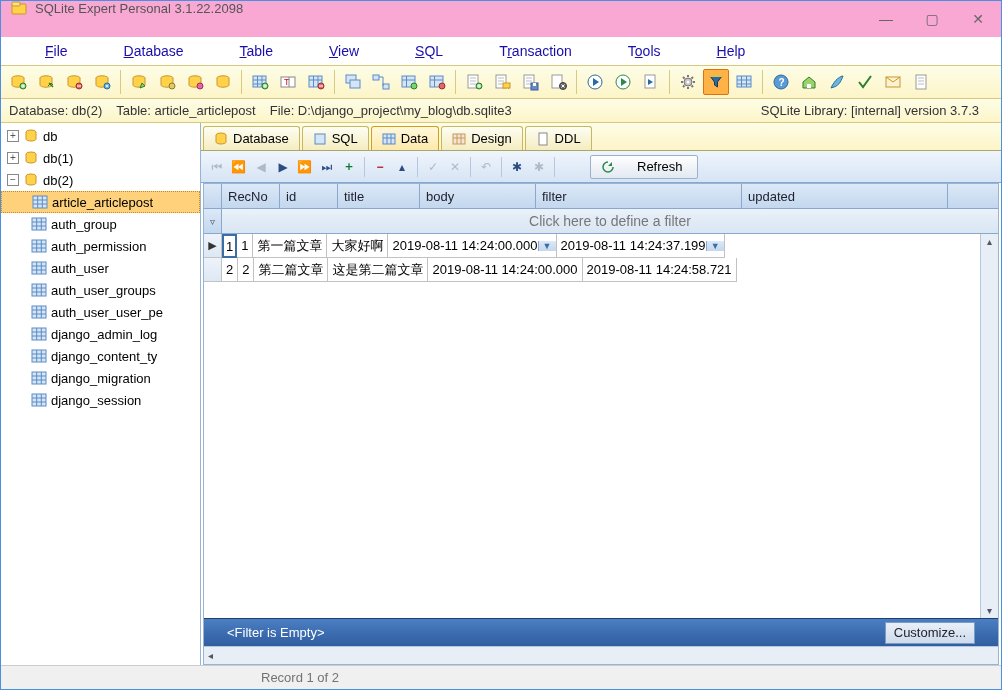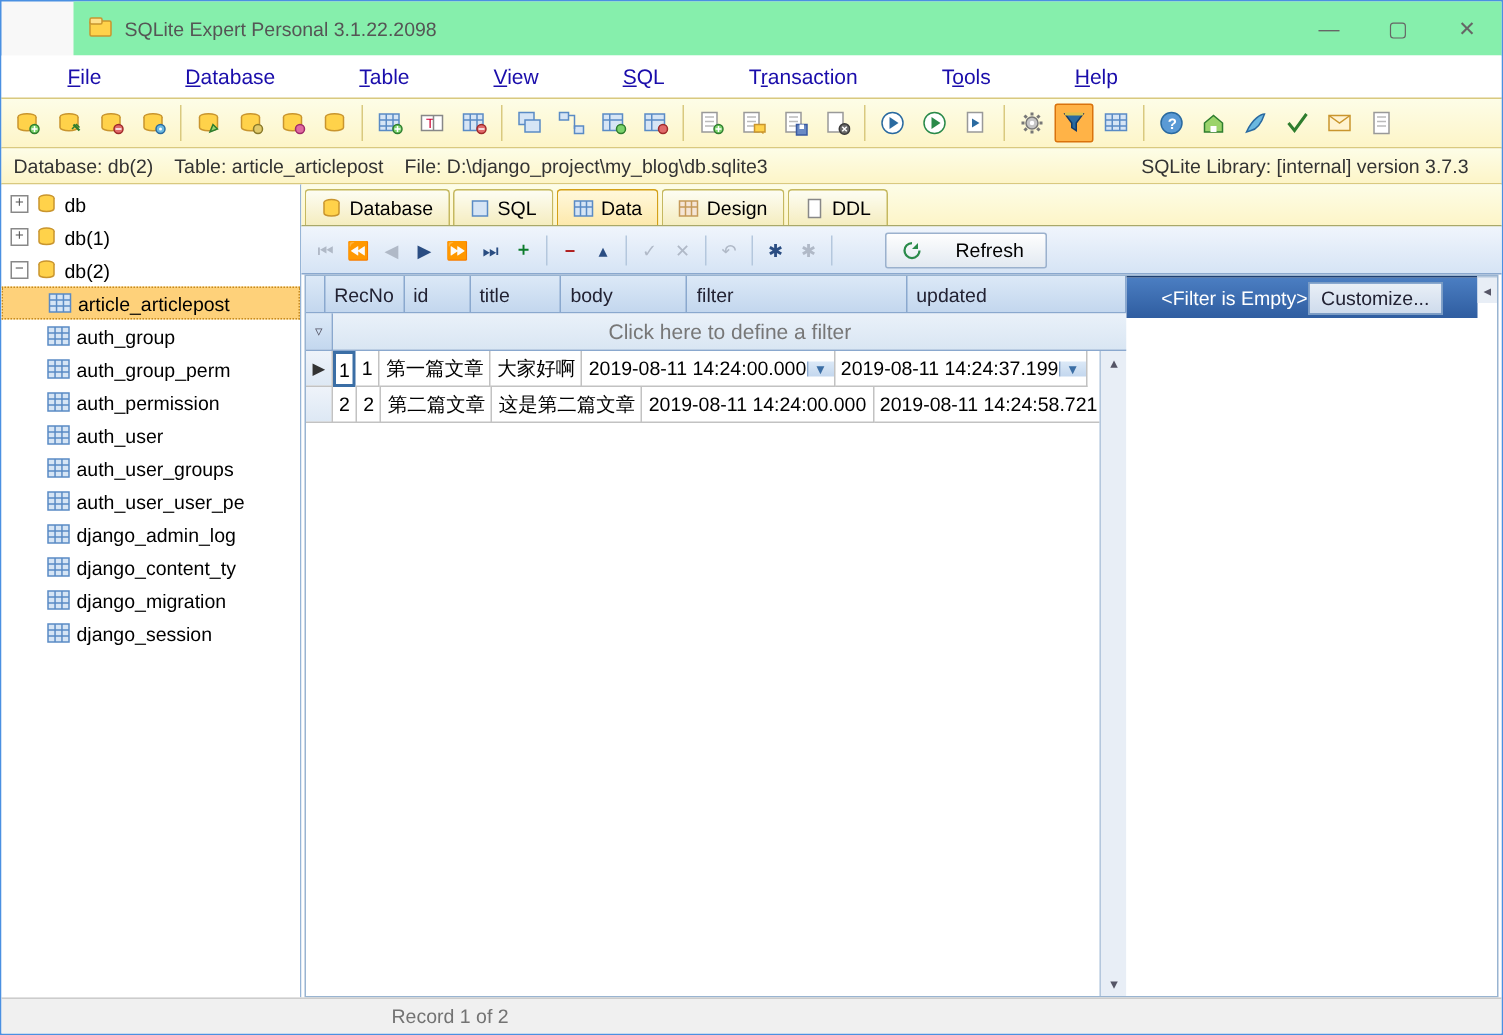--- a/index.html
+++ b/index.html
@@ -1,20 +1,20 @@
 <!DOCTYPE html>
 <html><head>
 <meta charset="utf-8">
 <style>
   * { box-sizing: border-box; font-family: "Segoe UI", Tahoma, sans-serif; }
   body { margin: 0; width: 1002px; height: 690px; background: #f0f0f0; overflow: hidden; }
   .window { width: 1002px; height: 690px; display: flex; flex-direction: column; background: #f8f8f8; border: 1px solid #4a90e2; }
 
   
-  .titlebar { height: 36px; display: flex; align-items: center; padding: 0 0 0 10px; background: #86efac; color: #555; font-size: 13px; margin-left: 48px; }
+  .titlebar { height: 36px; display: flex; align-items: flex-start; padding: 0 0 0 10px; background: #f9a8d4; color: #555; font-size: 13px; }
   .titlebar .app-icon { width: 16px; height: 16px; margin-right: 8px; }
   .titlebar .title { flex: 1; }
   .titlebar .winbtn { width: 46px; height: 36px; display: flex; align-items: center; justify-content: center; font-size: 14px; color: #666; cursor: pointer; }
 
   
   .menubar { height: 28px; display: flex; align-items: center; padding: 0 8px; background: #fff; font-size: 14px; color: #1a0dab; }
   .menubar .menu { margin-right: 20px; cursor: pointer; margin-left: 36px; }
   .menubar .menu u { text-decoration: underline; }
 
   
@@ -50,21 +50,21 @@
   
   .navbar { height: 32px; display: flex; align-items: center; padding: 3px 6px; background: linear-gradient(#f0f5fc, #d6e4f5); border-bottom: 1px solid #8aa8ce; gap: 2px; }
   .navbtn { width: 20px; height: 22px; display: flex; align-items: center; justify-content: center; font-size: 12px; color: #2a4d82; cursor: pointer; border: 1px solid transparent; border-radius: 2px; }
   .navbtn.disabled { color: #b0b9c7; }
   .navbtn.plus { color: #0a7b2a; font-weight: bold; }
   .navbtn.minus { color: #b01f1f; font-weight: bold; }
   .navsep { width: 1px; height: 20px; background: #b4c7dd; margin: 0 3px; }
   .refresh { height: 24px; padding: 0 14px 0 10px; display: flex; align-items: center; gap: 22px; background: linear-gradient(#fefefe, #e2e9f1); border: 1px solid #9bb1cd; border-radius: 2px; font-size: 13px; cursor: pointer; margin-left: 30px; }
 
   
-  .grid-wrap { flex: 1; display: flex; flex-direction: row; min-height: 0; border: 1px solid #99b4d1; margin: 0 2px; }
+  .grid-wrap { flex: 1; display: flex; flex-direction: column; min-height: 0; border: 1px solid #99b4d1; margin: 0 2px; }
   .grid { flex: 1; display: flex; flex-direction: column; overflow: hidden; }
   .ghdr { display: flex; background: linear-gradient(#dce9f7, #c3d7ee); border-bottom: 1px solid #8aa8ce; }
   .ghdr .ind { width: 18px; border-right: 1px solid #8aa8ce; }
   .ghdr .col { padding: 4px 6px; font-size: 13px; border-right: 1px solid #8aa8ce; color: #223; height: 24px; display: flex; align-items: center; }
   .col.recno { width: 58px; } .col.id { width: 58px; } .col.title { width: 82px; } .col.body { width: 116px; } .col.created { width: 206px; } .col.updated { width: 206px; }
   .filterrow { display: flex; }
   .filterrow .ind { width: 18px; background: linear-gradient(#dce9f7, #c3d7ee); border-right: 1px solid #8aa8ce; border-bottom: 1px solid #8aa8ce; display:flex; align-items:center; justify-content:center; font-size:10px; color:#556; }
   .filterrow .full { flex: 1; padding: 4px; text-align: center; font-size: 14px; color: #777; background: linear-gradient(#eaf1f9, #d9e6f3); border-bottom: 1px solid #8aa8ce; }
   .grow { display: flex; height: 24px; }
   .grow .ind { width: 18px; text-align: center; border-right: 1px solid #c2c2c2; border-bottom: 1px solid #c2c2c2; background: linear-gradient(#eef3fa, #dde8f4); font-size: 11px; color: #333; display:flex; align-items:center; justify-content:center; }
@@ -384,27 +384,20 @@
             <path d="M1 5h14M1 9h14M5.7 1v12M10.3 1v12" stroke="#5a8bc5"></path>
           </svg>
         <span>article_articlepost</span>
       </div>
       <div class="tree-node level1">
           <svg class="icon" viewBox="0 0 16 14">
             <rect x="1" y="1" width="14" height="12" fill="#d6e5f5" stroke="#5a8bc5"></rect>
             <path d="M1 5h14M1 9h14M5.7 1v12M10.3 1v12" stroke="#5a8bc5"></path>
           </svg>
           <span>auth_group</span>
-        </div>
-      <div class="tree-node level1">
-          <svg class="icon" viewBox="0 0 16 14">
-            <rect x="1" y="1" width="14" height="12" fill="#d6e5f5" stroke="#5a8bc5"></rect>
-            <path d="M1 5h14M1 9h14M5.7 1v12M10.3 1v12" stroke="#5a8bc5"></path>
-          </svg>
-          <span>auth_group_perm</span>
         </div>
       <div class="tree-node level1">
           <svg class="icon" viewBox="0 0 16 14">
             <rect x="1" y="1" width="14" height="12" fill="#d6e5f5" stroke="#5a8bc5"></rect>
             <path d="M1 5h14M1 9h14M5.7 1v12M10.3 1v12" stroke="#5a8bc5"></path>
           </svg>
           <span>auth_permission</span>
         </div>
       <div class="tree-node level1">
           <svg class="icon" viewBox="0 0 16 14">

